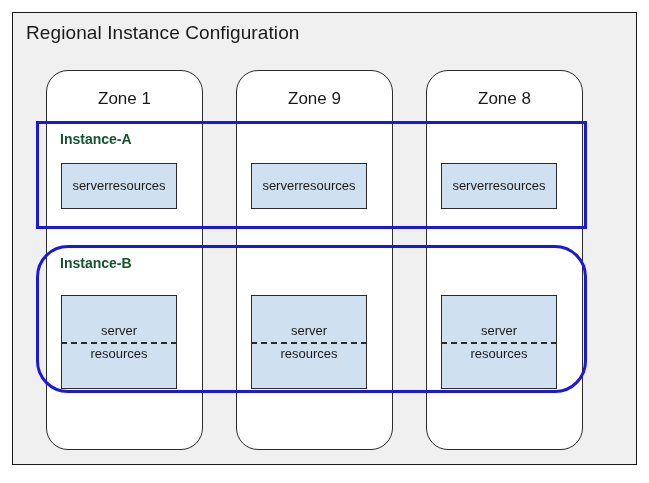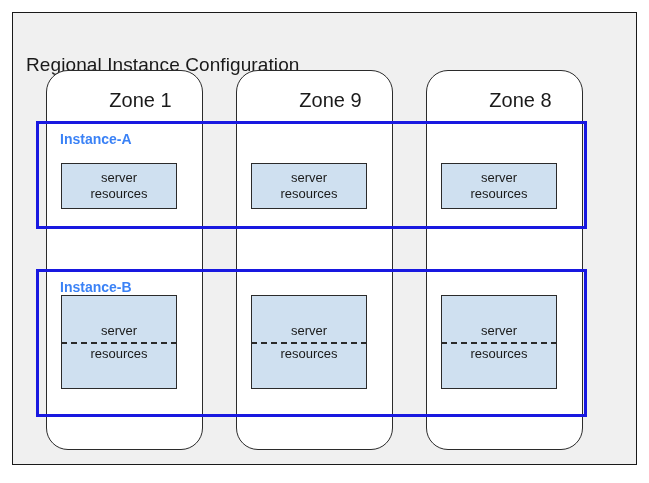--- a/index.html
+++ b/index.html
@@ -33,21 +33,20 @@
   }
 
   .region-title {
     position: absolute;
     left: 26px;
     top: 22px;
     font-size: 19px;
     color: #1a1a1a;
     white-space: nowrap;
     letter-spacing: 0.1px;
-    margin-top: 32px;
   }
 
   
   .zone {
     position: absolute;
     top: 70px;
     width: 157px;
     height: 380px;
     background: #ffffff;
     border: 1px solid #2b2b2b;
@@ -57,56 +56,54 @@
   .zone-1 { left: 46px; }
   .zone-2 { left: 236px; }
   .zone-3 { left: 426px; }
 
   .zone-label {
     position: absolute;
     top: 18px;
     left: 0;
     width: 100%;
     text-align: center;
-    font-size: 20px;
+    font-size: 17px;
     color: #1a1a1a;
-    margin-left: 16px;
   }
 
   
   .instance-band {
     position: absolute;
     left: 36px;
     width: 551px;
     border: 3px solid #1818e0;
     box-sizing: border-box;
     background: transparent;
     pointer-events: none;
   }
   .band-a { top: 121px; height: 108px; }
-  .band-b { top: 269px; height: 148px; }
+  .band-b { top: 245px; height: 148px; border-radius: 32px; }
 
   .instance-label {
     position: absolute;
     left: 21px;
     top: 7px;
     font-size: 14px;
     font-weight: bold;
-    color: #3b82f6;
+    color: #14532d;
     white-space: nowrap;
   }
 
   
   .server-box {
     position: absolute;
     background: #cfe0f0;
     border: 1px solid #2b2b2b;
     box-sizing: border-box;
     display: flex;
-    flex-direction: column;
     align-items: center;
     justify-content: center;
     font-size: 13px;
     color: #1a1a1a;
     line-height: 1.25;
   }
   .server-box .line { display: block; white-space: nowrap; }
 
   
   .box-a {

